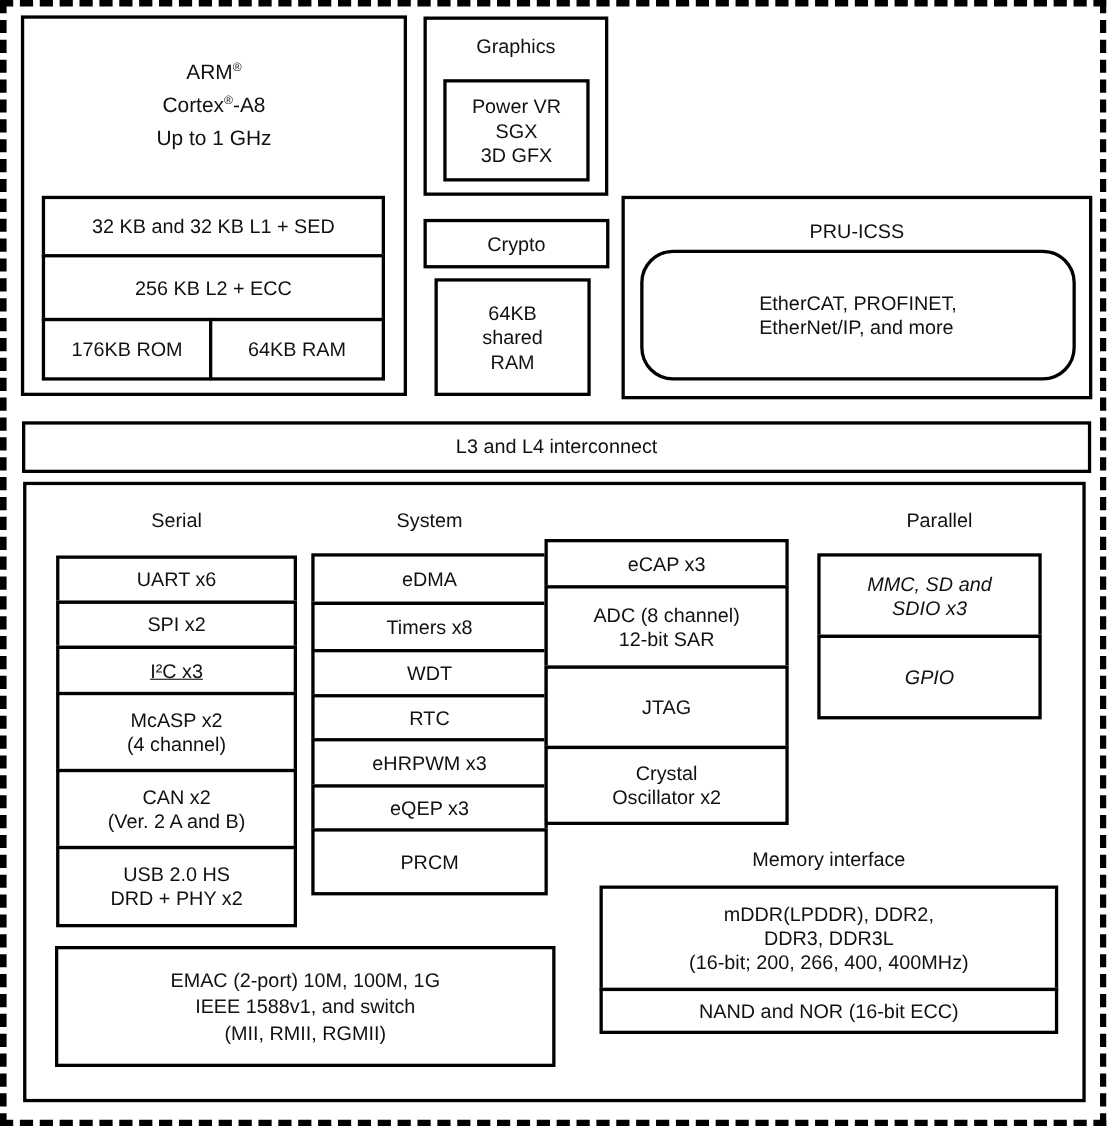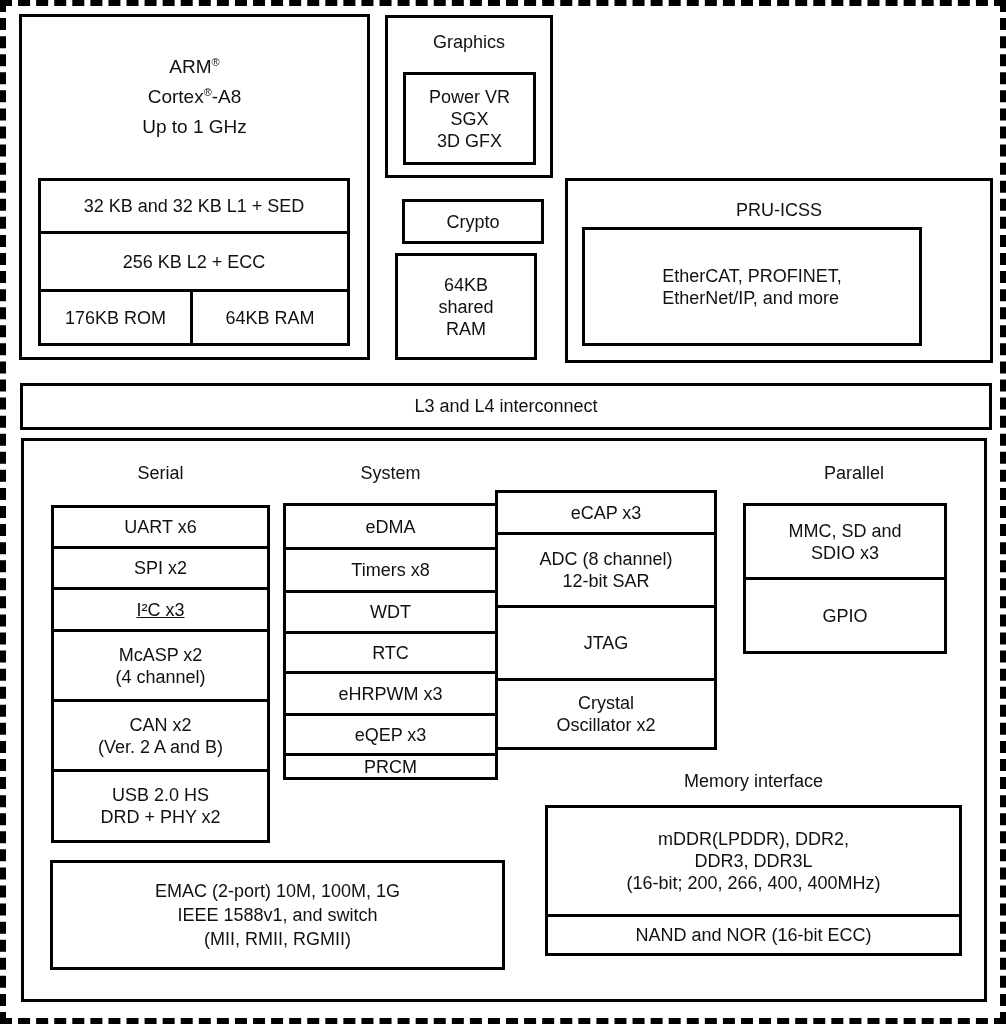--- a/index.html
+++ b/index.html
@@ -47,30 +47,30 @@
     </div>
   </section>
 
   <section class="blk" style="left:385px; top:15px; width:168px; height:163px;">
     <div class="label" style="left:0; right:0; top:14px;">Graphics</div>
     <div class="cell" style="position:absolute; left:15px; top:54px; width:133px; height:93px;">Power VR
 SGX
 3D GFX</div>
   </section>
 
-  <div class="cell" style="position:absolute; left:402px; top:199px; width:142px; height:45px;">Crypto</div>
+  <div class="cell" style="position:absolute; left:385px; top:199px; width:169px; height:45px;">Crypto</div>
 
   <div class="cell" style="position:absolute; left:395px; top:253px; width:142px; height:107px;">64KB
 shared
 RAM</div>
 
 
   <section class="blk" style="left:565px; top:178px; width:428px; height:185px;">
     <div class="label" style="left:0; right:0; top:19px;">PRU-ICSS</div>
-    <div class="cell" style="position:absolute; left:14px; top:46px; width:340px; height:119px;">
+    <div class="cell" style="position:absolute; left:14px; top:46px; width:396px; height:119px;border-radius:30px;">
       <span class="left-block">EtherCAT, PROFINET,
 EtherNet/IP, and more</span>
     </div>
   </section>
 
   <div class="blk bar" style="left:20px; top:383px; width:972px; height:47px;">
     <span>L3 and L4 interconnect</span>
   </div>
 
   <section class="blk" style="left:21px; top:438px; width:966px; height:564px;">
@@ -91,41 +91,41 @@
 DRD + PHY x2</div>
     </div>
 
     <div class="col" style="left:259px; top:62px; width:215px;">
       <div class="cell" style="height:47px;">eDMA</div>
       <div class="cell" style="height:46px;">Timers x8</div>
       <div class="cell" style="height:44px;">WDT</div>
       <div class="cell" style="height:43px;">RTC</div>
       <div class="cell" style="height:45px;">eHRPWM x3</div>
       <div class="cell" style="height:43px;">eQEP x3</div>
-      <div class="cell" style="height:27px;">PRCM</div>
+      <div class="cell" style="height:61px;">PRCM</div>
     </div>
 
     <div class="col" style="left:471px; top:49px; width:222px;">
       <div class="cell" style="height:45px;">eCAP x3</div>
       <div class="cell" style="height:76px;">ADC (8 channel)
 12-bit SAR</div>
       <div class="cell" style="height:76px;text-align:center;">JTAG</div>
       <div class="cell" style="height:72px;">Crystal
 Oscillator x2</div>
     </div>
 
-    <div class="col" style="left:719px; top:62px; width:204px;">
+    <div class="col" style="left:719px; top:62px; width:204px;font-style:italic;">
       <div class="cell" style="height:77px;">MMC, SD and
 SDIO x3</div>
       <div class="cell" style="height:77px;">GPIO</div>
     </div>
 
     <div class="label" style="left:521px; top:330px; width:417px;">Memory interface</div>
     <div class="col" style="left:521px; top:364px; width:417px;">
-      <div class="cell" style="height:112px;text-align:center;">mDDR(LPDDR), DDR2,
+      <div class="cell" style="height:96px;text-align:center;">mDDR(LPDDR), DDR2,
 DDR3, DDR3L
 (16-bit; 200, 266, 400, 400MHz)</div>
       <div class="cell" style="height:42px;">NAND and NOR (16-bit ECC)</div>
     </div>
 
     <div class="cell" style="position:absolute; left:26px; top:419px; width:455px; height:110px; line-height:24px;">EMAC (2-port) 10M, 100M, 1G
 IEEE 1588v1, and switch
 (MII, RMII, RGMII)</div>
 
   </section>

